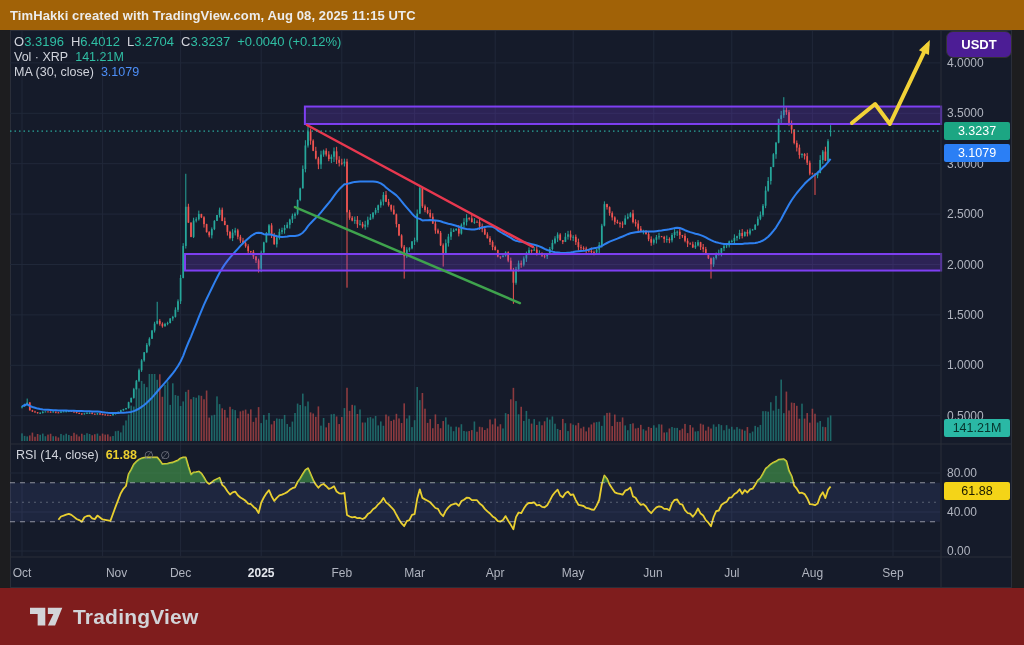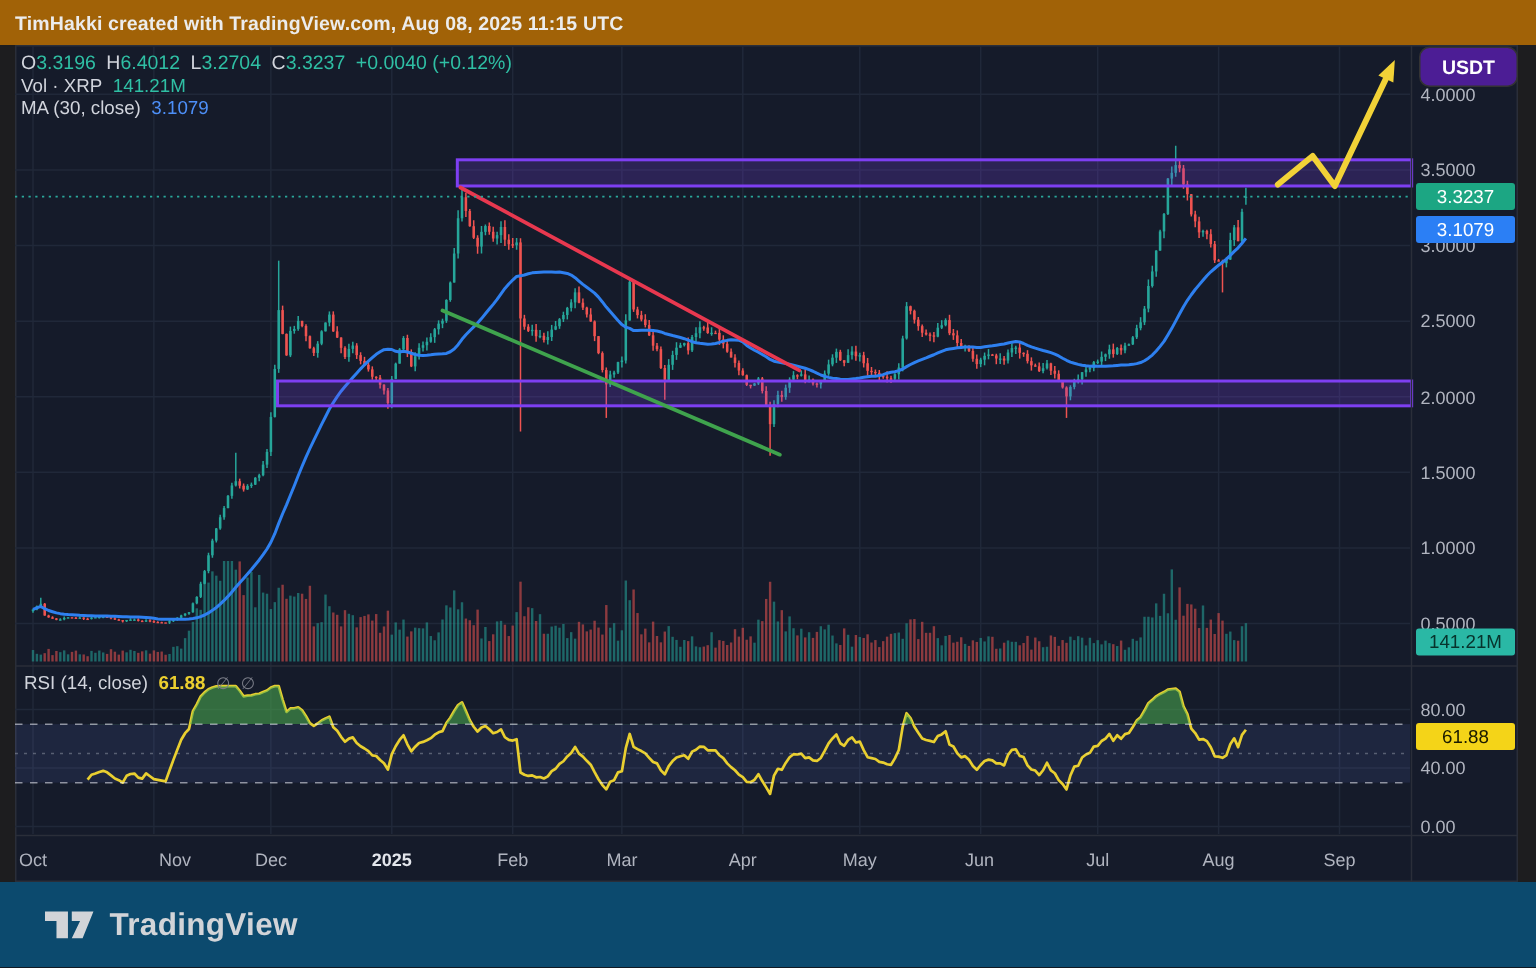--- a/index.html
+++ b/index.html
@@ -24,21 +24,21 @@
   .noicon{color:#787b86;font-size:11px;cursor:pointer;}
   .tick{position:absolute;color:#b0b4bf;font-size:12px;white-space:nowrap;}
   .month{position:absolute;color:#b0b4bf;font-size:12px;transform:translateX(-50%);}
   .month.emph{color:#e3e6ec;font-weight:bold;}
   .badge{position:absolute;left:944px;width:66px;height:18px;border-radius:2px;z-index:6;
          display:flex;align-items:center;justify-content:center;font-size:12.5px;color:#fff;}
   .usdt{position:absolute;left:946px;top:31px;width:64px;height:25px;background:#4c1d95;
         border:1px solid #333;border-radius:7px;color:#fff;font-size:13px;font-weight:bold;
         font-family:"Liberation Sans",sans-serif;display:flex;align-items:center;justify-content:center;
         cursor:pointer;z-index:7;}
-  .bottombar{position:absolute;left:0;top:588px;width:1024px;height:57px;background:#0c4a6e;
+  .bottombar{position:absolute;left:0;top:588px;width:1024px;height:57px;background:#7f1d1d;
              display:flex;align-items:center;padding-left:30px;box-sizing:border-box;gap:9px;}
   .bottombar .brand{color:#d2d4d8;font-size:21px;font-weight:bold;letter-spacing:.2px;}
 </style>
 </head>
 <body>
 
 <div id="stage">
 
   <div class="topbar">
     <span>TimHakki created with TradingView.com, Aug 08, 2025 11:15 UTC</span>

